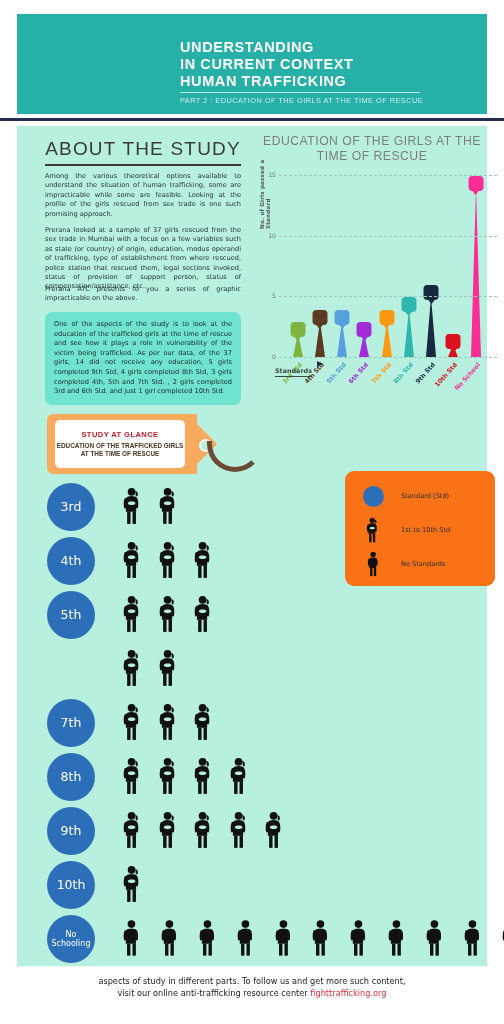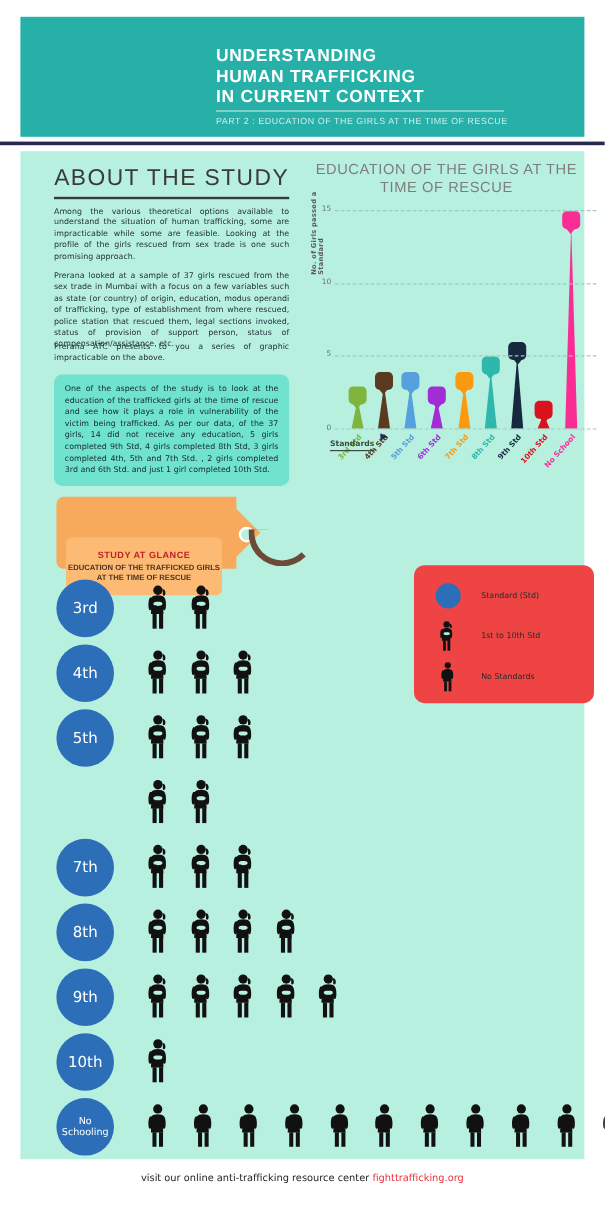--- a/index.html
+++ b/index.html
@@ -89,22 +89,22 @@
     position:absolute;left:0;top:0;width:150px;height:60px;
     background:#f7a95c;border-radius:6px 0 0 6px;
   }
   .tag-point{
     position:absolute;left:140px;top:0;width:0;height:0;
     border-top:30px solid transparent;border-bottom:30px solid transparent;
     border-left:30px solid #f7a95c;
   }
   .tag-inner{
     position:absolute;left:8px;top:6px;width:130px;height:48px;
-    background:#fdba74;border-radius:5px;
-    display:flex;flex-direction:column;align-items:center;justify-content:center;margin-top:28px;
+    background:#ffffff;border-radius:5px;
+    display:flex;flex-direction:column;align-items:center;justify-content:center;
   }
   .tag-h{font-size:7.6px;font-weight:bold;color:#c22026;letter-spacing:.4px;margin-bottom:3px;}
   .tag-s{font-size:6.4px;color:#4a3520;line-height:8.4px;text-align:center;font-weight:bold;}
   .tag-hole{
     position:absolute;left:152px;top:25px;width:9px;height:9px;border-radius:50%;
     background:#b8f0e0;border:2.5px solid #ffffff;box-sizing:content-box;
   }
   .tag-string{
     position:absolute;left:160px;top:27px;width:46px;height:26px;
     border:5px solid #6b4b35;border-top:none;border-right-color:transparent;
@@ -161,21 +161,21 @@
   }
   .std-arrow .ah{
     position:absolute;left:42px;top:2px;width:0;height:0;
     border-top:3px solid transparent;border-bottom:3px solid transparent;
     border-left:6px solid #262a4e;
   }
 
   
   .legend{
     position:absolute;left:328px;top:345px;width:150px;height:115px;
-    background:#ef4444;border-radius:9px;text-align:center;
+    background:#f97316;border-radius:9px;text-align:center;
   }
   .lrow{position:absolute;left:0;width:150px;height:34px;display:flex;align-items:center;}
   .lrow .lico{width:56px;display:flex;align-items:center;justify-content:center;}
   .lrow .ltxt{font-size:6.6px;color:#2a2a2a;font-family:"DejaVu Sans", sans-serif;}
   .blue-dot{width:21px;height:21px;border-radius:50%;background:#2c6fb8;}
 
   
   .rows{position:absolute;left:22px;top:355px;width:448px;}
   .prow{position:relative;height:54px;}
   .circ{
@@ -196,22 +196,22 @@
   .footer .link{color:#e8323c;}
 </style>
 </head>
 <body>
 
 <div class="page">
 
   <div class="header">
     <div class="htitle">
       <div>UNDERSTANDING</div>
+      <div>IN CURRENT CONTEXT</div>
       <div>HUMAN TRAFFICKING</div>
-      <div>IN CURRENT CONTEXT</div>
     </div>
     <div class="hrule"></div>
     <div class="hsub">PART 2 : EDUCATION OF THE GIRLS AT THE TIME OF RESCUE</div>
   </div>
 
   <div class="divider"></div>
 
   <div class="panel">
 
     <div class="about-title">ABOUT THE STUDY</div>
@@ -627,16 +627,17 @@
                 <rect x="5.2" y="20.8" width="2.9" height="10.4" fill="#111"></rect>
                 <rect x="9.9" y="20.8" width="2.9" height="10.4" fill="#111"></rect>
               </svg></span>
           </div>
         </div>
       </div>
 
   </div>
 
   <div class="footer">
+    <div>aspects of study in different parts. To follow us and get more such content,</div>
     <div><span>visit our online anti-trafficking resource center </span><span class="link">fighttrafficking.org</span></div>
   </div>
 
 </div>
 
 </body></html>

